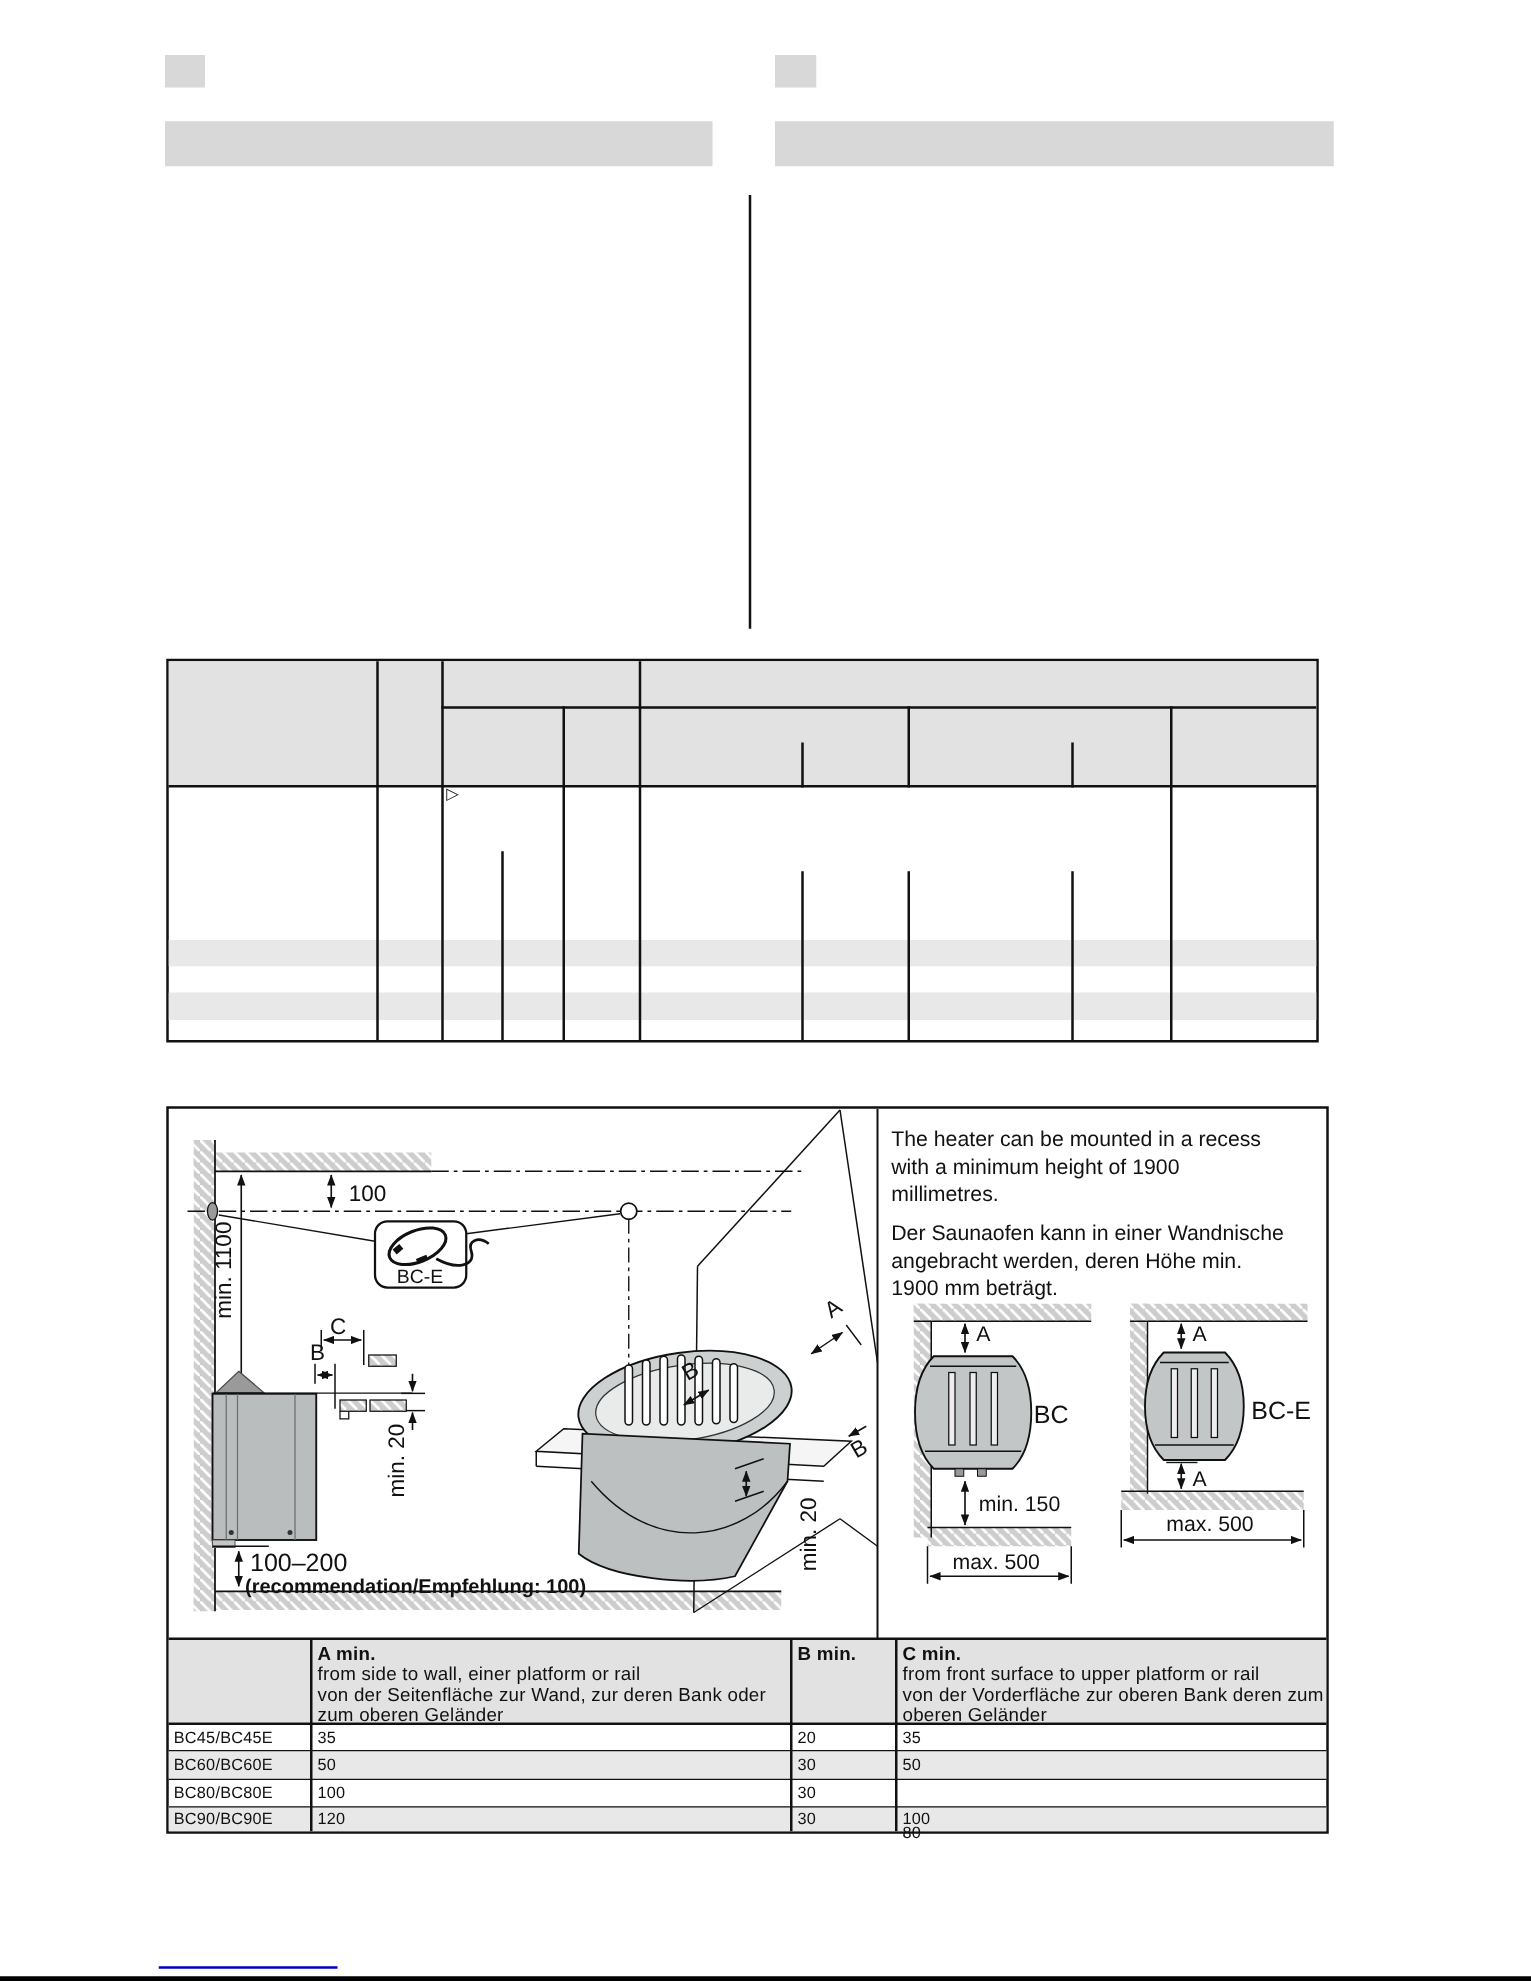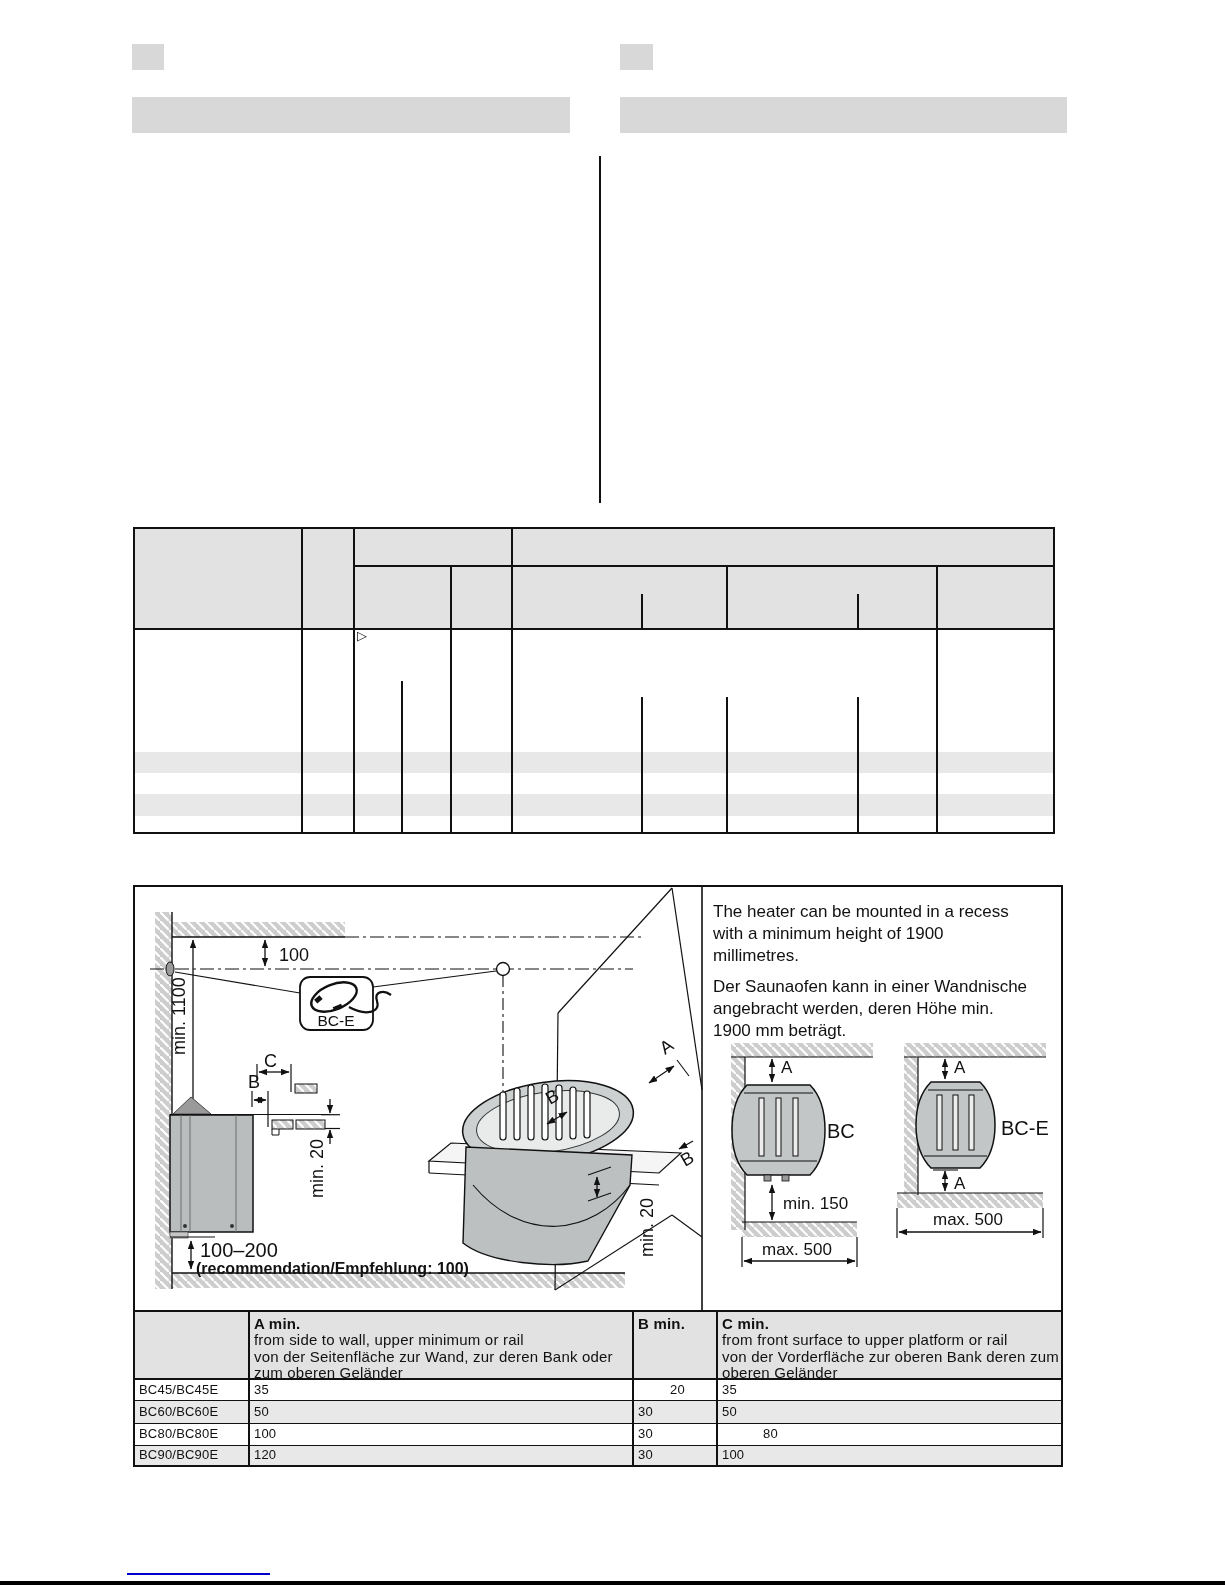--- a/index.html
+++ b/index.html
@@ -263,51 +263,51 @@
       <div class="ln" style="left:0;top:491px;width:926px;height:2px;"></div>
       <div class="ln" style="left:0;top:513px;width:926px;height:1px;"></div>
       <div class="ln" style="left:0;top:535.5px;width:926px;height:1px;"></div>
       <div class="ln" style="left:0;top:557.5px;width:926px;height:1px;"></div>
       <div class="ln" style="left:113px;top:425px;width:1.6px;height:153px;"></div>
       <div class="ln" style="left:497px;top:425px;width:1.6px;height:153px;"></div>
       <div class="ln" style="left:581px;top:425px;width:1.6px;height:153px;"></div>
 
       <div class="cellt" style="left:119px;top:429px;">
         <b>A min.</b><br>
-        <span>from side to wall, upper minimum or rail</span><br>
+        <span>from side to wall, einer platform or rail</span><br>
         <span>von der Seitenfläche zur Wand, zur deren Bank oder</span><br>
         <span>zum oberen Geländer</span>
       </div>
       <div class="cellt" style="left:503px;top:429px;">
         <b>B min.</b>
       </div>
       <div class="cellt" style="left:587px;top:429px;">
         <b>C min.</b><br>
         <span>from front surface to upper platform or rail</span><br>
         <span>von der Vorderfläche zur oberen Bank deren zum</span><br>
         <span>oberen Geländer</span>
       </div>
 
       <div>
         <span class="val" style="left:4px;top:495px;">BC45/BC45E</span>
         <span class="val" style="left:119px;top:495px;">35</span>
-        <span class="val" style="left:503px;top:495px;margin-left:32px;">20</span>
+        <span class="val" style="left:503px;top:495px;">20</span>
         <span class="val" style="left:587px;top:495px;">35</span>
       </div>
       <div>
         <span class="val" style="left:4px;top:517px;">BC60/BC60E</span>
         <span class="val" style="left:119px;top:517px;">50</span>
         <span class="val" style="left:503px;top:517px;">30</span>
         <span class="val" style="left:587px;top:517px;">50</span>
       </div>
       <div>
         <span class="val" style="left:4px;top:539px;">BC80/BC80E</span>
         <span class="val" style="left:119px;top:539px;">100</span>
         <span class="val" style="left:503px;top:539px;">30</span>
-        <span class="val" style="left:587px;top:539px;margin-left:41px;">80</span>
+        <span class="val" style="left:587px;top:571px;">80</span>
       </div>
       <div>
         <span class="val" style="left:4px;top:560px;">BC90/BC90E</span>
         <span class="val" style="left:119px;top:560px;">120</span>
         <span class="val" style="left:503px;top:560px;">30</span>
         <span class="val" style="left:587px;top:560px;">100</span>
       </div>
     </div>
   </div>
 

